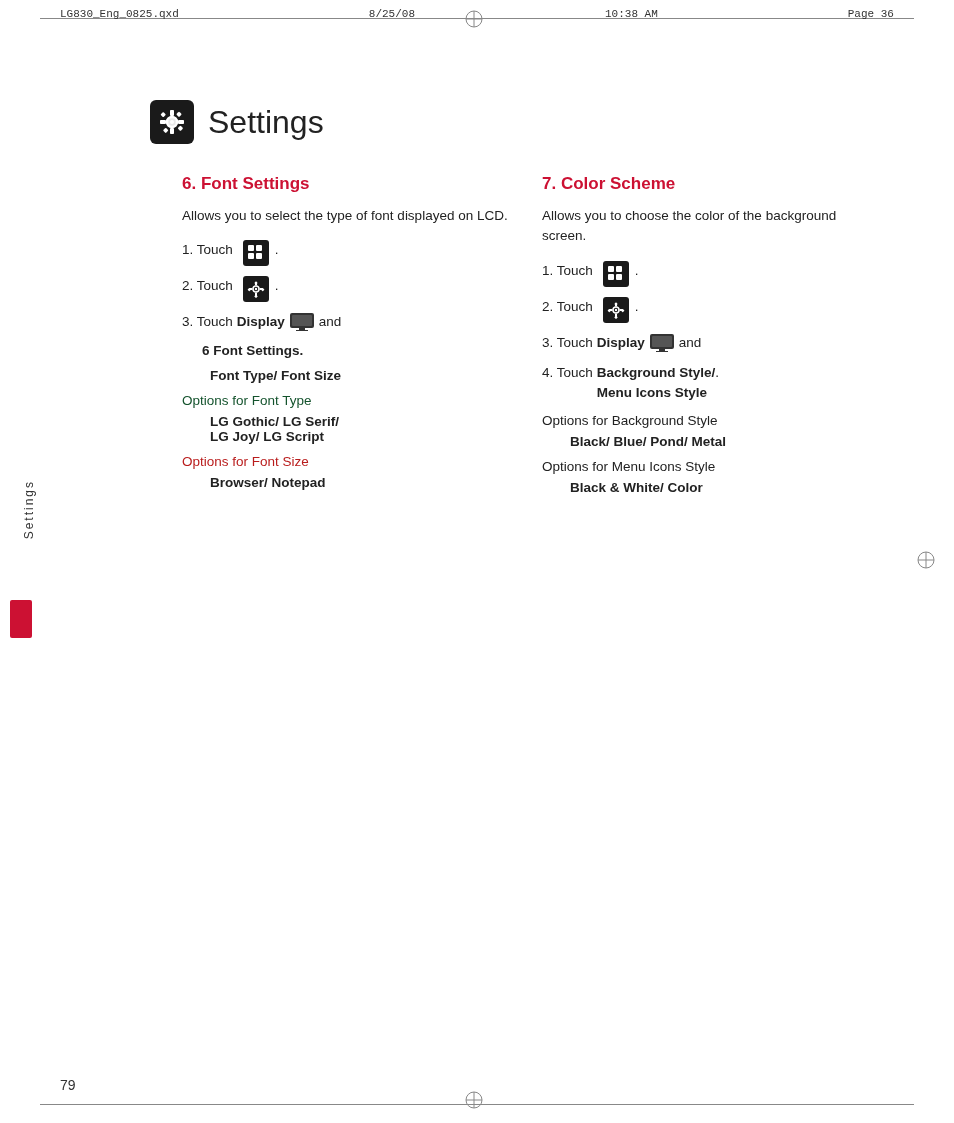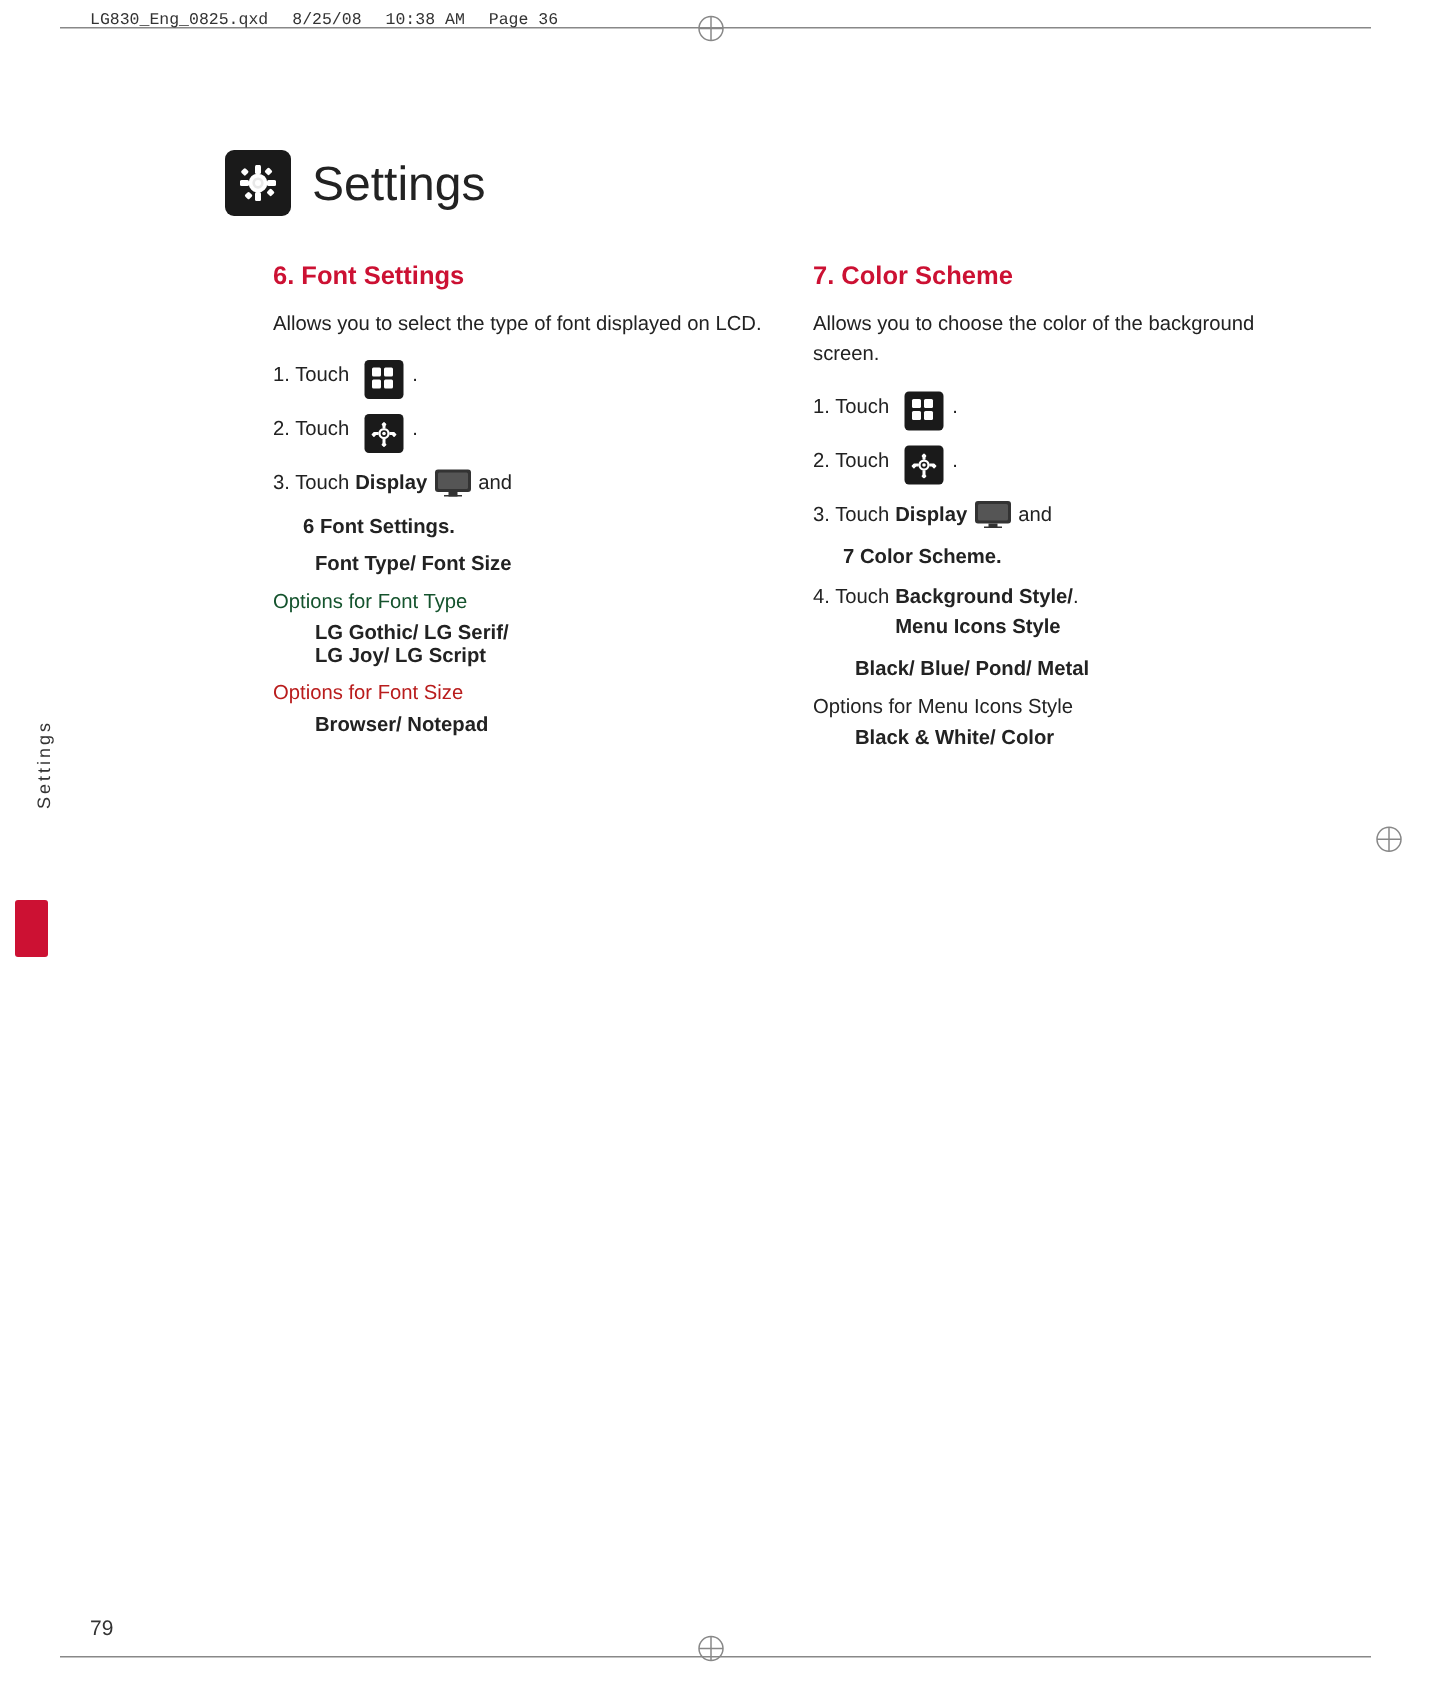--- a/index.html
+++ b/index.html
@@ -34,22 +34,22 @@
     
     .header-bar {
       position: absolute;
       top: 8px;
       left: 60px;
       right: 60px;
       font-size: 11px;
       color: #333;
       font-family: 'Courier New', monospace;
       display: flex;
-      justify-content: flex-start;
-      gap: 16px;
+      justify-content: space-between;
+      gap: 30px;
     }
 
     
     .content {
       position: absolute;
       top: 40px;
       left: 60px;
       right: 50px;
       bottom: 40px;
     }
@@ -382,28 +382,28 @@
         <span class="display-icon" style="margin: 0 4px;">
           <svg width="26" height="20" viewBox="0 0 26 20">
             <rect x="1" y="1" width="24" height="15" rx="2" fill="#333"></rect>
             <rect x="3" y="3" width="20" height="11" rx="1" fill="#555"></rect>
             <rect x="10" y="16" width="6" height="3" fill="#333"></rect>
             <rect x="7" y="18" width="12" height="1" fill="#333"></rect>
           </svg>
         </span>
         <span>and</span>
       </div>
-      <div style="font-size:13.5px; color:#222; margin-left:20px; margin-bottom:10px; font-weight:bold; font-family:Arial,Helvetica,sans-serif;">7 Color Scheme.</div>
 
       <div class="step-line">
         <span style="margin-right:4px;">4. Touch</span>
         <span style="font-weight:bold;">Background Style/<br>Menu Icons Style</span>
         <span>.</span>
       </div>
 
+      <div style="font-size:13.5px; color:#222; margin-top:6px; margin-bottom:6px; font-family:Arial,Helvetica,sans-serif;">Options for Background Style</div>
       <div style="font-size:13.5px; color:#222; font-weight:bold; margin-left:28px; margin-bottom:10px; font-family:Arial,Helvetica,sans-serif;">Black/ Blue/ Pond/ Metal</div>
 
       <div style="font-size:13.5px; color:#222; margin-bottom:6px; font-family:Arial,Helvetica,sans-serif;">Options for Menu Icons Style</div>
       <div style="font-size:13.5px; color:#222; font-weight:bold; margin-left:28px; margin-bottom:10px; font-family:Arial,Helvetica,sans-serif;">Black &amp; White/ Color</div>
     </div>
 
   </div>
 </div>
 
 <div class="page-number">79</div>

